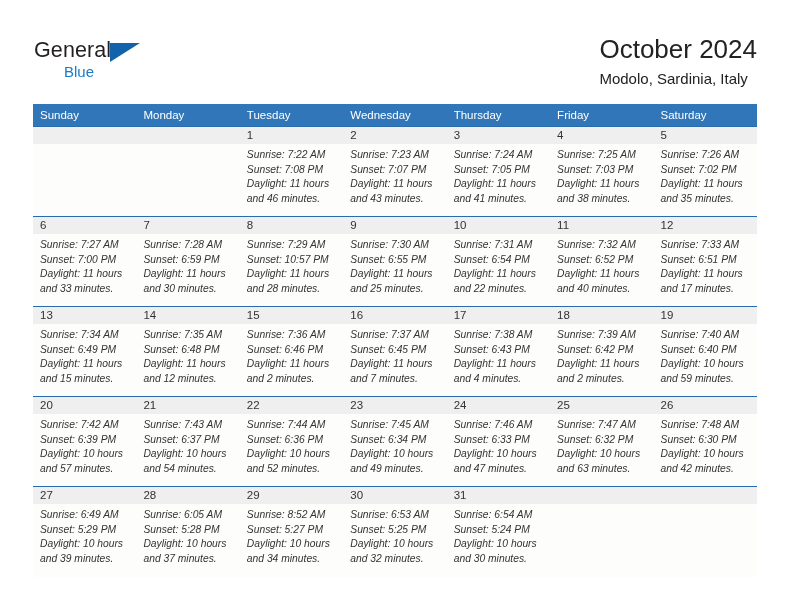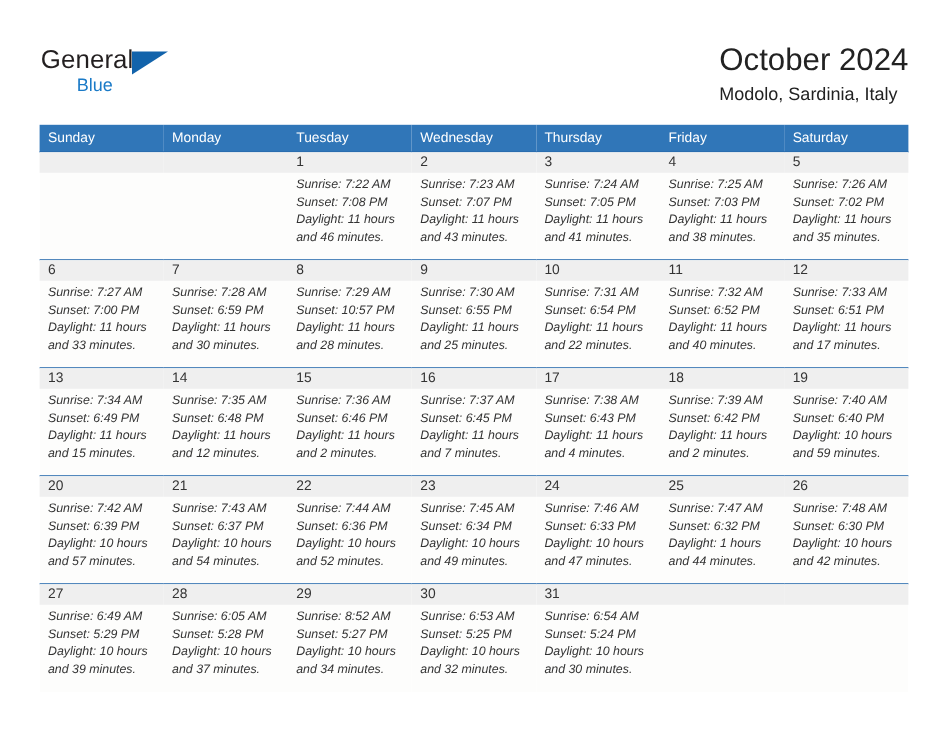--- a/index.html
+++ b/index.html
@@ -315,21 +315,21 @@
               <div>Sunrise: 7:46 AM</div>
               <div>Sunset: 6:33 PM</div>
               <div class="daylight">Daylight: 10 hours and 47 minutes.</div>
             </div>
           </td>
           <td>
             <div class="daynum-band">25</div>
             <div class="cell-body">
               <div>Sunrise: 7:47 AM</div>
               <div>Sunset: 6:32 PM</div>
-              <div class="daylight">Daylight: 1 hours and 44 minutes.</div>
+              <div class="daylight">Daylight: 10 hours and 63 minutes.</div>
             </div>
           </td>
           <td>
             <div class="daynum-band">26</div>
             <div class="cell-body">
               <div>Sunrise: 7:48 AM</div>
               <div>Sunset: 6:30 PM</div>
               <div class="daylight">Daylight: 10 hours and 42 minutes.</div>
             </div>
           </td>

